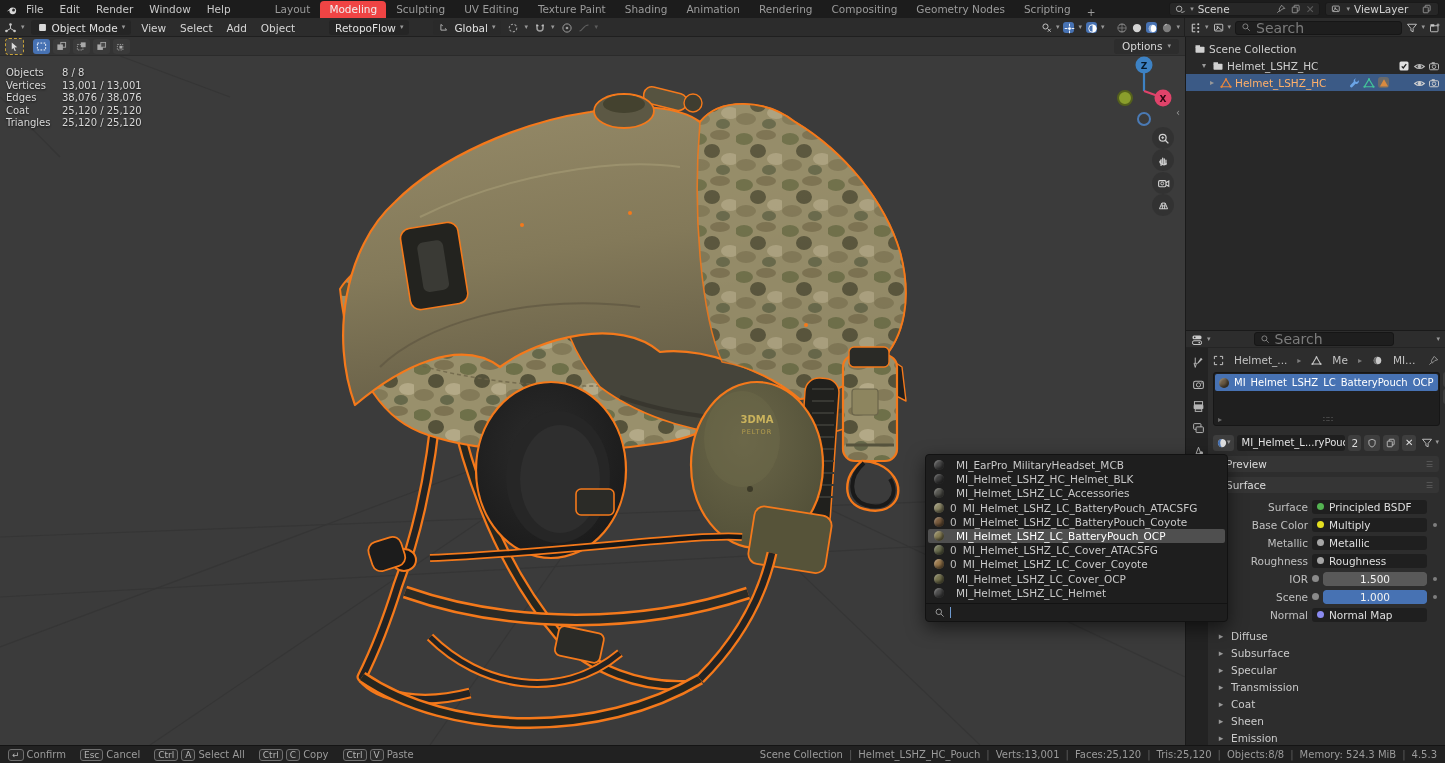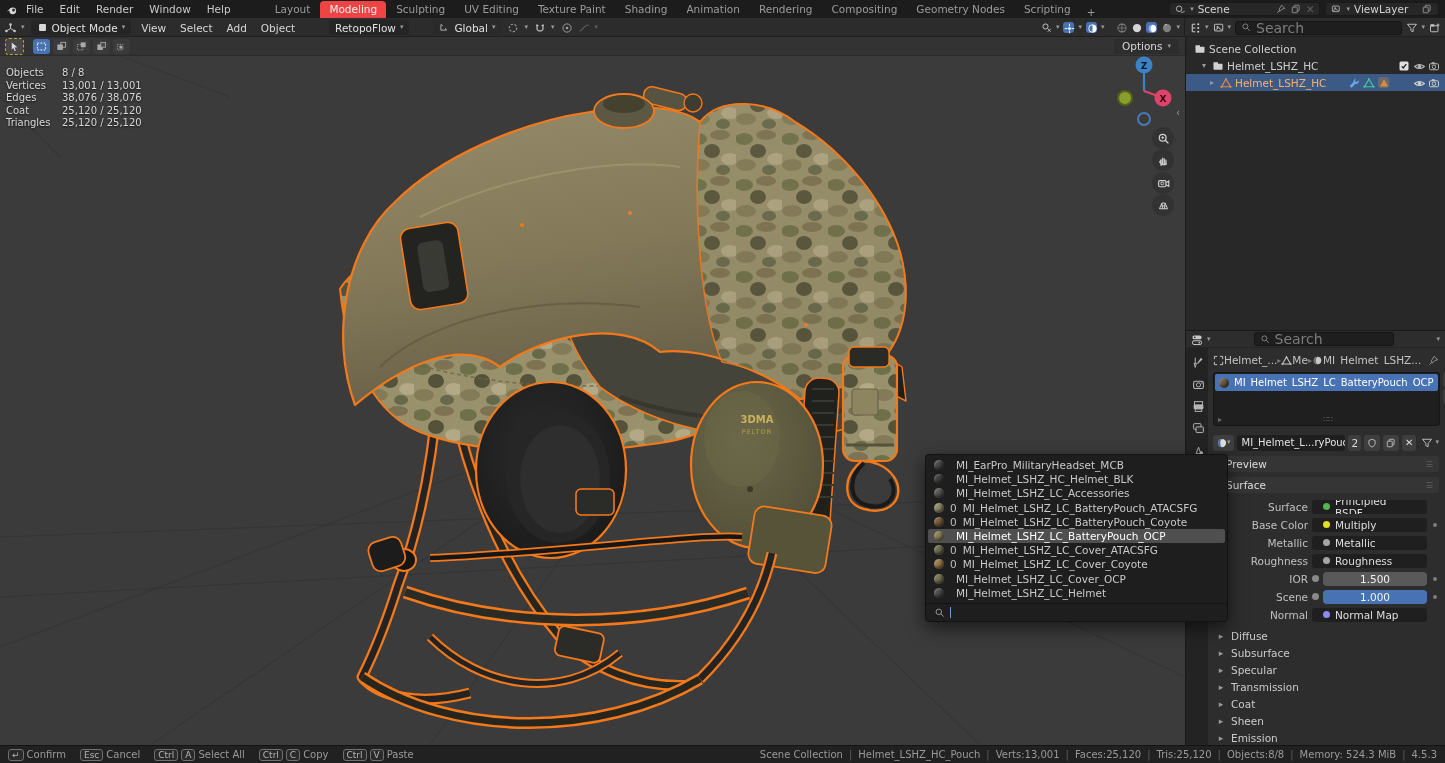--- a/index.html
+++ b/index.html
@@ -45,38 +45,38 @@
 .o-row{display:flex;align-items:center;height:17px;gap:4px;padding-right:6px;color:#cfcfcf;}
 .o-row .grow{flex:1;}
 .o-row.selected{background:#3b5a86;}
 .o-row.selected .lbl{color:#ffb06a;}
 .o-chev{color:#9a9a9a;font-size:8px;width:8px;text-align:center;}
 
 #props{left:1185px;top:330px;width:260px;height:415px;background:#2d2d2d;border-left:1px solid #1a1a1a;border-top:1px solid #1a1a1a;}
 #props-hdr{display:flex;align-items:center;height:17px;background:#2d2d2d;border-bottom:1px solid #242424;padding:0 5px;gap:5px;}
 #tabstrip{position:absolute;left:0;top:17px;width:22px;bottom:0;background:#232323;display:flex;flex-direction:column;align-items:center;padding-top:8px;gap:11px;}
 #props-content{position:absolute;left:22px;top:17px;right:0;bottom:0;padding:4px 6px 0 5px;}
-.crumb{display:flex;align-items:center;gap:0;height:16px;color:#c3c3c3;white-space:nowrap;}
+.crumb{display:flex;align-items:center;gap:10px;height:16px;color:#c3c3c3;white-space:nowrap;}
 .crumb .sep{color:#7d7d7d;font-size:8px;}
 #slot-wrap{display:flex;gap:3px;margin-top:4px;}
 #slot-list{flex:1;background:#1f1f1f;border:1px solid #161616;border-radius:3px;height:54px;position:relative;}
 .slot-row{display:flex;align-items:center;gap:5px;height:17px;border-radius:2px;margin:1px;padding:0 4px;background:#4772b3;color:#fff;}
 .slot-foot{position:absolute;bottom:1px;left:4px;right:4px;display:flex;justify-content:space-between;color:#6e6e6e;font-size:8px;}
 #slot-ctrl{display:flex;flex-direction:column;gap:2px;width:17px;}
 .sq-btn{width:17px;height:15px;background:#3e3e3e;border-radius:3px;color:#ddd;display:flex;align-items:center;justify-content:center;font-size:11px;line-height:1;}
 #mat-field-row{display:flex;align-items:center;gap:3px;margin-top:5px;height:17px;}
 .mat-name{flex:1;display:flex;align-items:center;background:#1f1f1f;border-radius:3px;height:16px;padding:0 5px;color:#e2e2e2;white-space:nowrap;overflow:hidden;}
 .mini-btn{height:16px;background:#3e3e3e;border-radius:3px;display:flex;align-items:center;justify-content:center;padding:0 3px;color:#ddd;}
 .panel-hdr{display:flex;align-items:center;height:16px;background:#353535;border-radius:3px;margin-top:5px;padding:0 5px;color:#dedede;}
 .panel-hdr .grip{margin-left:auto;color:#5f5f5f;font-size:8px;letter-spacing:1px;}
 .f-row{display:flex;align-items:center;height:17px;gap:4px;}
 .f-left{width:7px;display:flex;justify-content:center;}
 .ldot{width:3px;height:3px;border-radius:50%;background:#9a9a9a;}
 .f-label{width:84px;text-align:right;color:#c0c0c0;white-space:nowrap;}
-.f-field{flex:1;display:flex;align-items:center;gap:5px;background:#1f1f1f;border-radius:3px;height:14px;padding:0 11px;color:#dfdfdf;position:relative;overflow:hidden;}
+.f-field{flex:1;display:flex;align-items:center;gap:5px;background:#1f1f1f;border-radius:3px;height:14px;padding:0 5px;color:#dfdfdf;position:relative;overflow:hidden;}
 .f-field.slider{justify-content:center;}
 .f-fill{position:absolute;inset:0;border-radius:3px;}
 .f-val{position:relative;z-index:1;color:#f2f2f2;}
 .sockdot{width:7px;height:7px;border-radius:50%;background:#8a8a8a;flex:0 0 auto;}
 .cdot{width:7px;height:7px;border-radius:50%;flex:0 0 auto;}
 .f-right{width:8px;display:flex;justify-content:center;}
 .rdot{width:4px;height:4px;border-radius:50%;background:#7e7e7e;}
 .c-row{display:flex;align-items:center;gap:6px;height:17px;color:#cbcbcb;padding-left:4px;}
 .c-row .o-chev{font-size:9px;}
 

